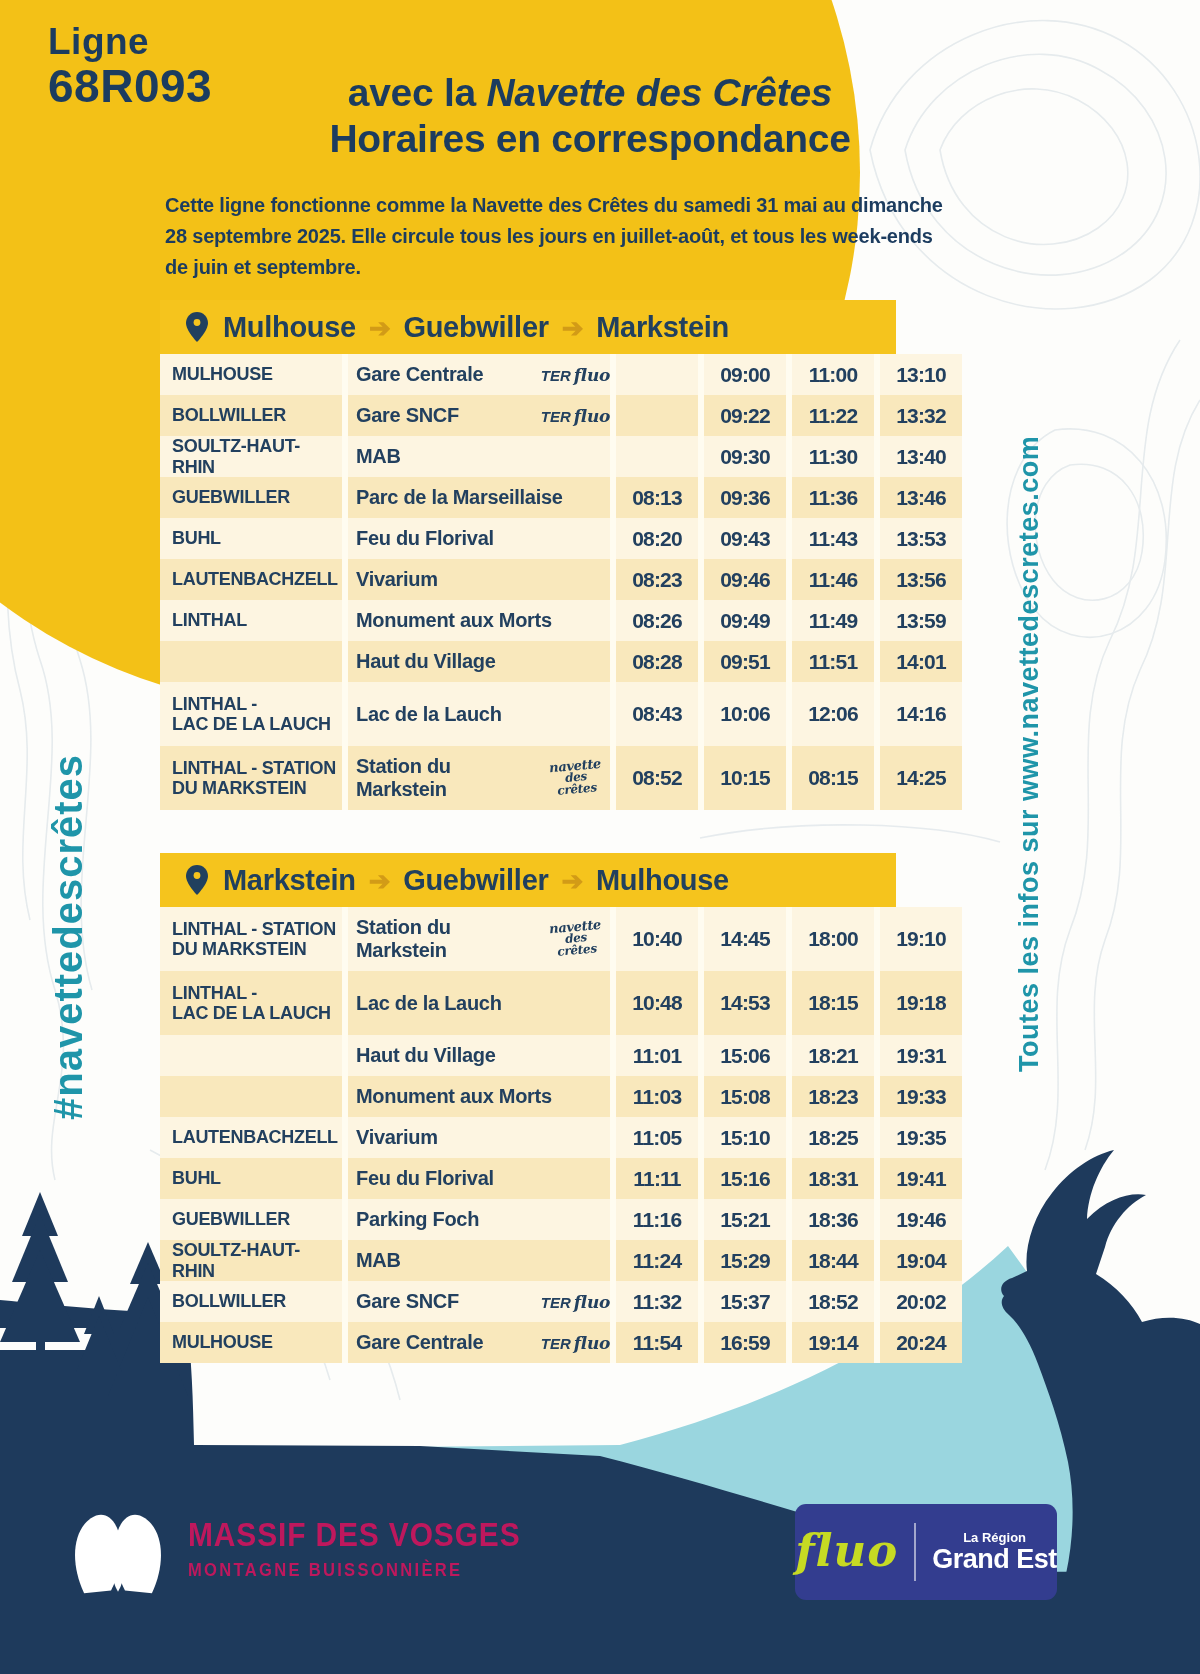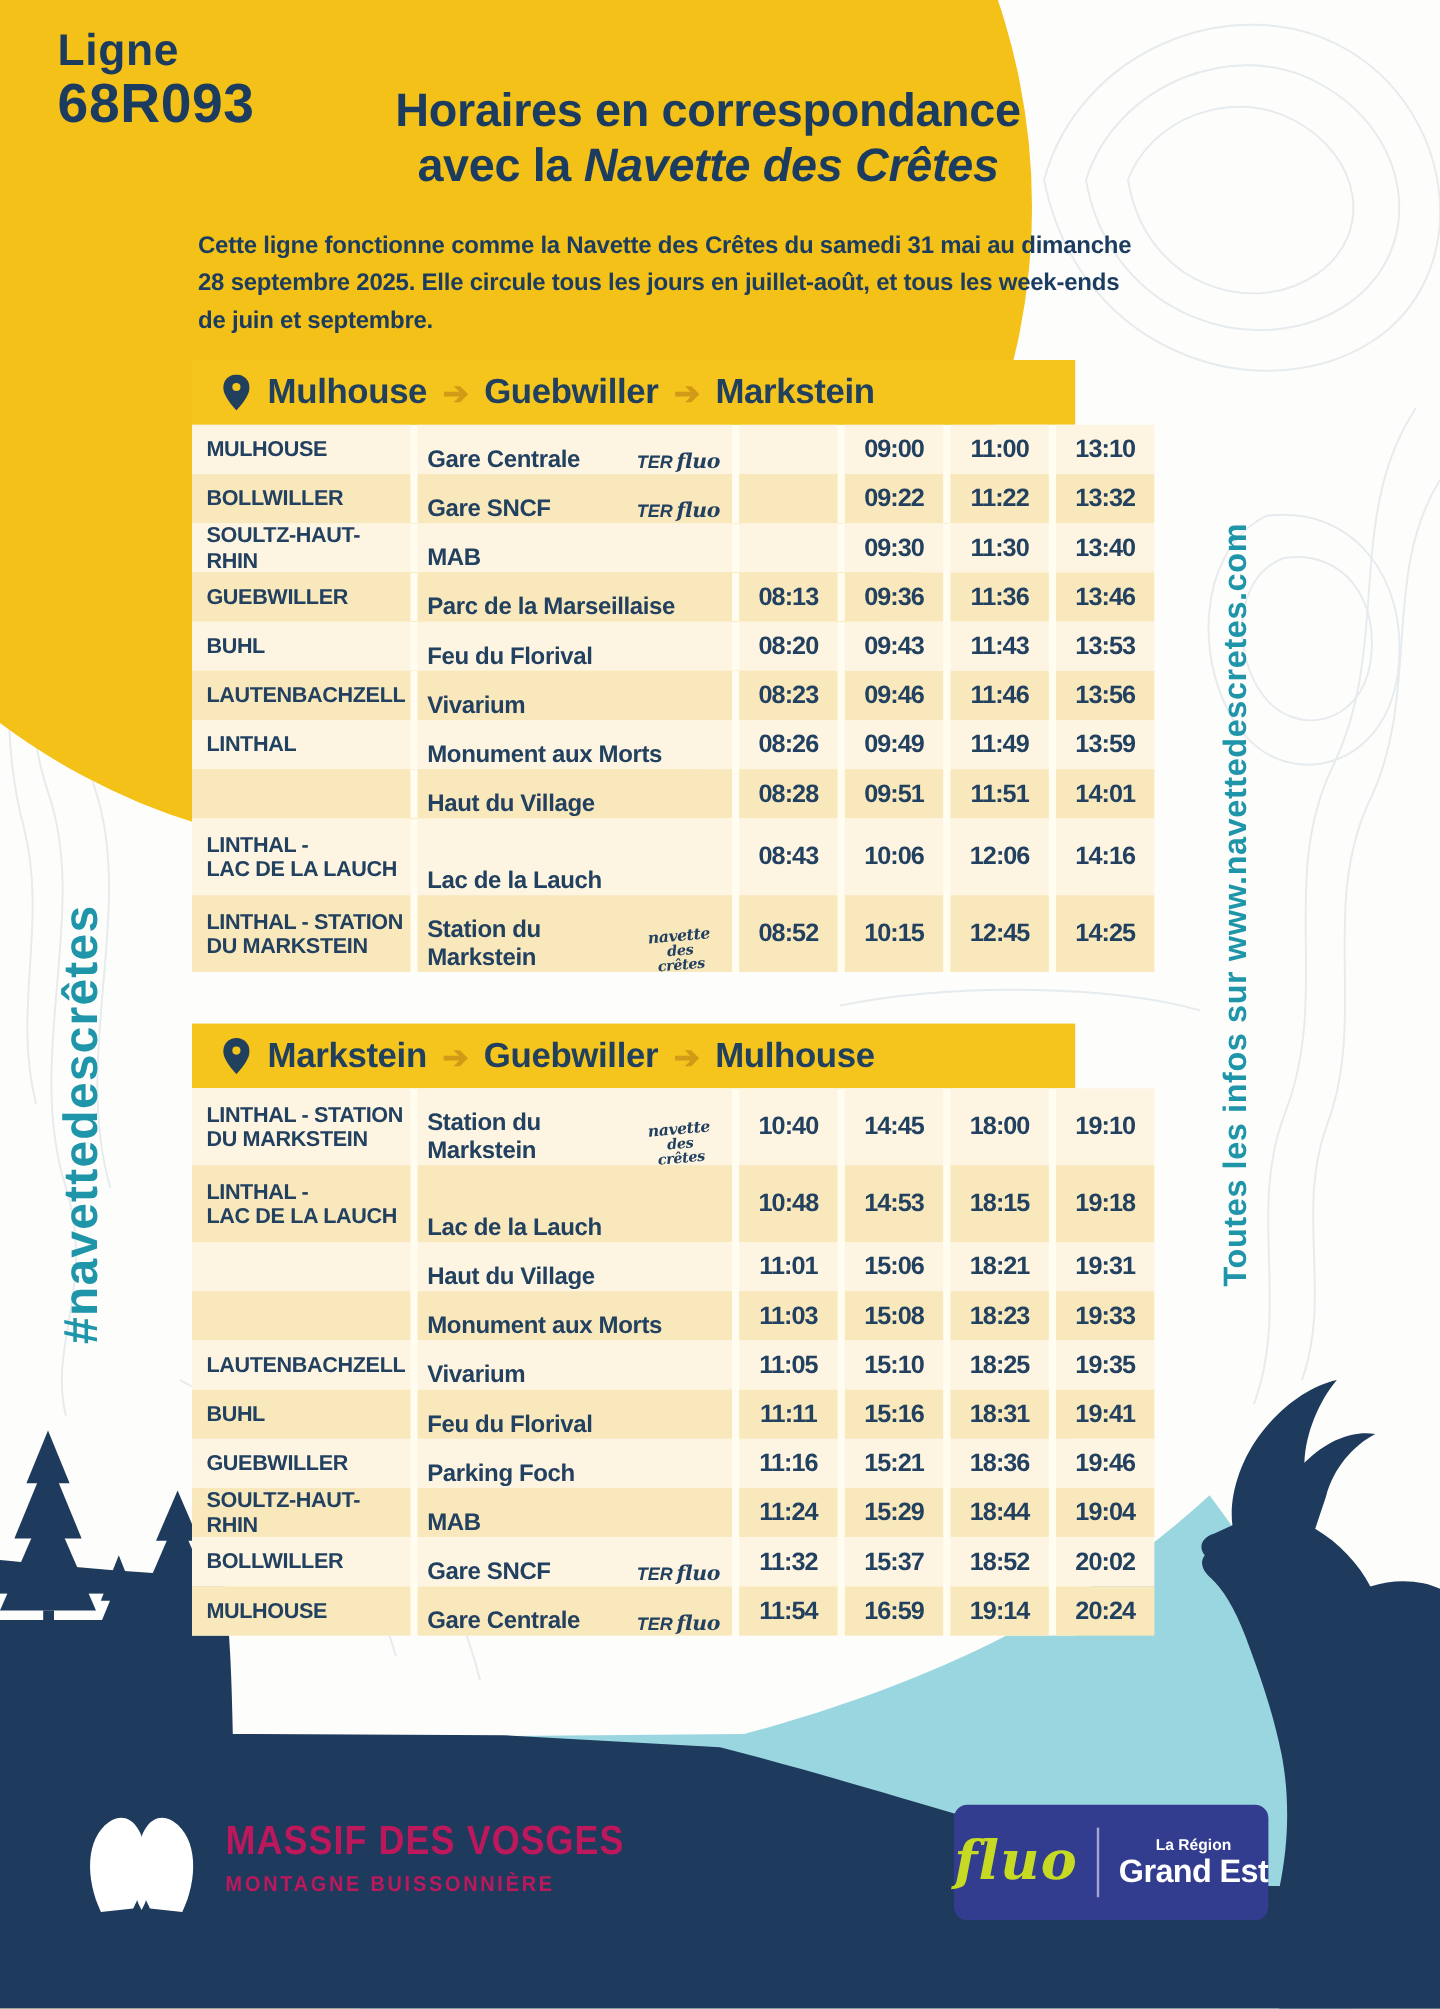--- a/index.html
+++ b/index.html
@@ -42,21 +42,21 @@
     font-size:29px;font-weight:800;color:#21405E;letter-spacing:-.3px;}
   .dir-arrow{color:#D29B17;font-size:26px;font-weight:700;transform:translateY(1px);}
   .pin{flex:none;margin-right:2px;}
   .row{display:flex;gap:6px;height:41px;background:#FFFCF0;}
   .row.tall{height:64px;}
   .cell{box-sizing:border-box;display:flex;align-items:center;}
   .r-light .cell{background:#FDF5E1;}
   .r-dark .cell{background:#F9E8BC;}
   .cell.city{flex:0 0 182px;padding-left:12px;font-size:18px;font-weight:800;
     letter-spacing:-.3px;white-space:pre-line;line-height:1.12;}
-  .cell.stop{flex:0 0 262px;padding-left:8px;padding-right:10px;font-size:20px;font-weight:800;letter-spacing:-.3px;align-items:flex-end;}
+  .cell.stop{flex:0 0 262px;padding-left:8px;font-size:20px;font-weight:800;letter-spacing:-.3px;}
   .cell.time{flex:0 0 82px;justify-content:center;font-size:21px;font-weight:800;letter-spacing:-.8px;}
   .logo-ter{margin-left:auto;display:flex;align-items:baseline;gap:3px;}
   .logo-ter .ter{font-style:italic;font-weight:900;font-size:15px;letter-spacing:0;}
   .logo-ter .fluo{font-family:"DejaVu Serif",serif;font-style:italic;font-weight:700;font-size:17px;}
   .logo-nav{margin-left:auto;text-align:center;font-family:"DejaVu Serif",serif;
     font-style:italic;font-weight:700;line-height:.95;transform:rotate(-5deg);margin-right:2px;}
   .logo-nav .l1{font-size:13px;display:block;}
   .logo-nav .l2{font-size:12px;display:block;}
   
   #footer-art{left:0;top:1100px;z-index:2;}
@@ -93,22 +93,22 @@
   </g>
 </svg>
 
 <div class="abs circle-badge"></div>
 <div class="abs badge-text">
   <div class="badge-line">Ligne</div>
   <div class="badge-num">68R093</div>
 </div>
 
 <div class="abs title">
+  <div><span>avec la </span><span class="it">Navette des Crêtes</span></div>
   <div>Horaires en correspondance</div>
-  <div><span>avec la </span><span class="it">Navette des Crêtes</span></div>
 </div>
 
 <div class="abs intro">Cette ligne fonctionne comme la Navette des Crêtes du samedi 31 mai au dimanche
 28 septembre 2025. Elle circule tous les jours en juillet-août, et tous les week-ends
 de juin et septembre.</div>
 
 <div class="abs v-text v-hash">#navettedescrêtes</div>
 <div class="abs v-text v-info">Toutes les infos sur www.navettedescretes.com</div>
 
 <svg id="footer-art" class="abs" width="1200" height="574" viewBox="0 0 574">
@@ -252,21 +252,21 @@
 DU MARKSTEIN</div>
       <div class="cell stop">
         <span class="stop-name">Station du Markstein</span>
         <span class="logo-nav">
           <span class="l1">navette</span>
           <span class="l2">des crêtes</span>
         </span>
       </div>
       <div class="cell time">08:52</div>
       <div class="cell time">10:15</div>
-      <div class="cell time">12:45</div>
+      <div class="cell time">08:15</div>
       <div class="cell time">14:25</div>
     </div>
   </div>
 <div id="table-1" class="abs timetable">
   <div class="dir-header">
     <svg class="pin" width="22" height="30" viewBox="0 0 22 30">
       <path fill="#21405E" d="M11 0 C4.9 0 0 4.9 0 11 C0 19 11 30 11 30 C11 30 22 19 22 11 C22 4.9 17.1 0 11 0 Z"></path>
       <circle cx="11" cy="10.5" r="3.4" fill="#F5C41D"></circle>
     </svg>
   <span class="dir-city">Markstein</span>

